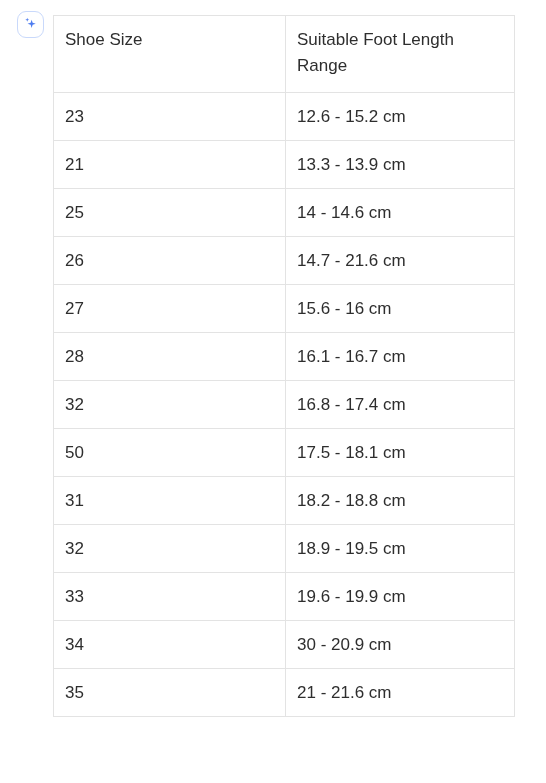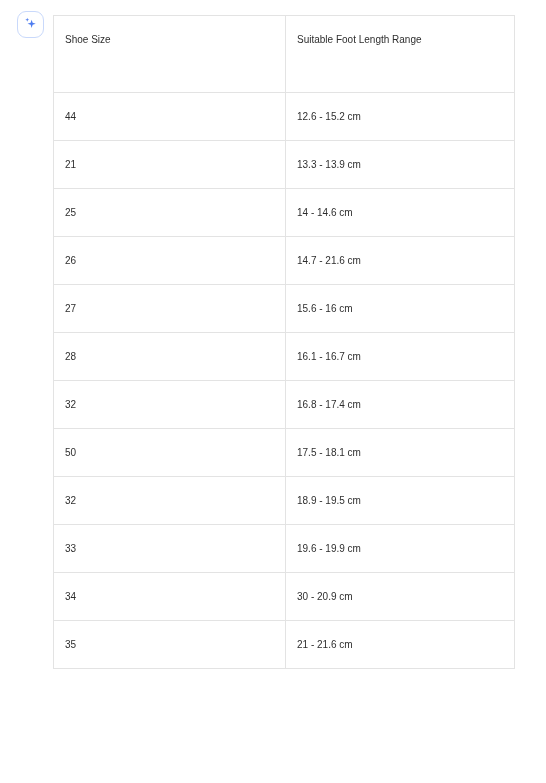--- a/index.html
+++ b/index.html
@@ -61,21 +61,21 @@
   table.size-table col.c1 { width: 232px; }
   table.size-table col.c2 { width: 229px; }
 
   table.size-table th,
   table.size-table td {
     border: 1px solid #e3e3e3;
     text-align: left;
     vertical-align: middle;
     color: #2e2e2e;
     font-weight: normal;
-    font-size: 10px;
+    font-size: 17px;
     line-height: 26px;
     padding: 10px 12px 10px 11px;
   }
   table.size-table thead th {
     height: 54px;
     padding-top: 11px;
     padding-bottom: 11px;
     vertical-align: top;
   }
   table.size-table tbody td {
@@ -103,21 +103,21 @@
         <col class="c2">
       </colgroup>
       <thead>
         <tr>
           <th>Shoe Size</th>
           <th>Suitable Foot Length Range</th>
         </tr>
       </thead>
       <tbody>
         <tr>
-          <td>44</td>
+          <td>23</td>
           <td>12.6 - 15.2 cm</td>
         </tr>
         <tr>
           <td>21</td>
           <td>13.3 - 13.9 cm</td>
         </tr>
         <tr>
           <td>25</td>
           <td>14 - 14.6 cm</td>
         </tr>
@@ -135,20 +135,24 @@
         </tr>
         <tr>
           <td>32</td>
           <td>16.8 - 17.4 cm</td>
         </tr>
         <tr>
           <td>50</td>
           <td>17.5 - 18.1 cm</td>
         </tr>
         <tr>
+          <td>31</td>
+          <td>18.2 - 18.8 cm</td>
+        </tr>
+        <tr>
           <td>32</td>
           <td>18.9 - 19.5 cm</td>
         </tr>
         <tr>
           <td>33</td>
           <td>19.6 - 19.9 cm</td>
         </tr>
         <tr>
           <td>34</td>
           <td>30 - 20.9 cm</td>

